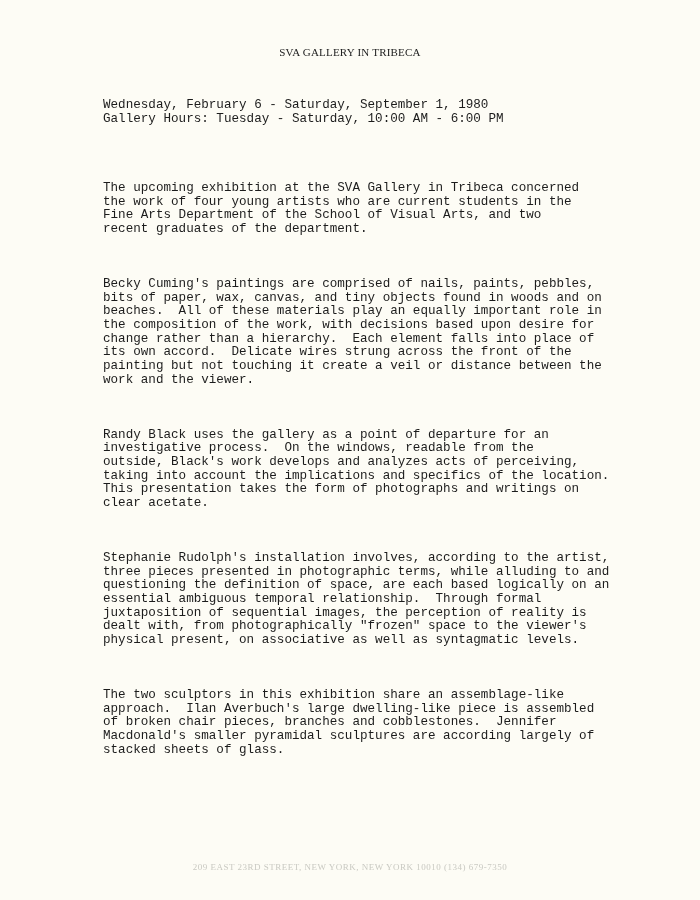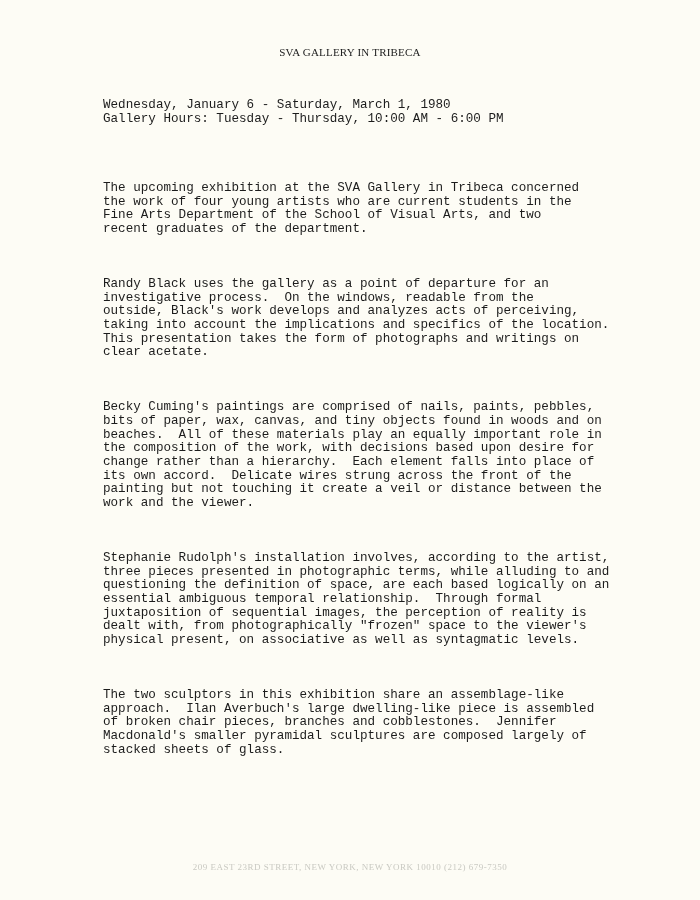--- a/index.html
+++ b/index.html
@@ -30,46 +30,46 @@
     font-family: "Liberation Serif", serif;
     font-size: 9px; color: #c9c9c2; letter-spacing: 0.5px;
   }
 </style>
 </head>
 <body>
 
 <div class="title">SVA GALLERY IN TRIBECA</div>
 
 <div class="body">
-  <div class="para"><div>Wednesday, January 6 - Saturday, March 1, 1980</div><div>Gallery Hours: Tuesday - Thursday, 10:00 AM - 6:00 PM</div></div>
+  <div class="para"><div>Wednesday, February 6 - Saturday, September 1, 1980</div><div>Gallery Hours: Tuesday - Saturday, 10:00 AM - 6:00 PM</div></div>
   <div class="para" style="margin-top:14px">The upcoming exhibition at the SVA Gallery in Tribeca concerned
 the work of four young artists who are current students in the
 Fine Arts Department of the School of Visual Arts, and two
 recent graduates of the department.</div>
-  <div class="para">Randy Black uses the gallery as a point of departure for an
-investigative process.  On the windows, readable from the
-outside, Black's work develops and analyzes acts of perceiving,
-taking into account the implications and specifics of the location.
-This presentation takes the form of photographs and writings on
-clear acetate.</div>
   <div class="para">Becky Cuming's paintings are comprised of nails, paints, pebbles,
 bits of paper, wax, canvas, and tiny objects found in woods and on
 beaches.  All of these materials play an equally important role in
 the composition of the work, with decisions based upon desire for
 change rather than a hierarchy.  Each element falls into place of
 its own accord.  Delicate wires strung across the front of the
 painting but not touching it create a veil or distance between the
 work and the viewer.</div>
+  <div class="para">Randy Black uses the gallery as a point of departure for an
+investigative process.  On the windows, readable from the
+outside, Black's work develops and analyzes acts of perceiving,
+taking into account the implications and specifics of the location.
+This presentation takes the form of photographs and writings on
+clear acetate.</div>
   <div class="para">Stephanie Rudolph's installation involves, according to the artist,
 three pieces presented in photographic terms, while alluding to and
 questioning the definition of space, are each based logically on an
 essential ambiguous temporal relationship.  Through formal
 juxtaposition of sequential images, the perception of reality is
 dealt with, from photographically "frozen" space to the viewer's
 physical present, on associative as well as syntagmatic levels.</div>
   <div class="para">The two sculptors in this exhibition share an assemblage-like
 approach.  Ilan Averbuch's large dwelling-like piece is assembled
 of broken chair pieces, branches and cobblestones.  Jennifer
-Macdonald's smaller pyramidal sculptures are composed largely of
+Macdonald's smaller pyramidal sculptures are according largely of
 stacked sheets of glass.</div>
 </div>
 
-<div class="footer">209 EAST 23RD STREET, NEW YORK, NEW YORK 10010 (212) 679-7350</div>
+<div class="footer">209 EAST 23RD STREET, NEW YORK, NEW YORK 10010 (134) 679-7350</div>
 
 </body></html>

